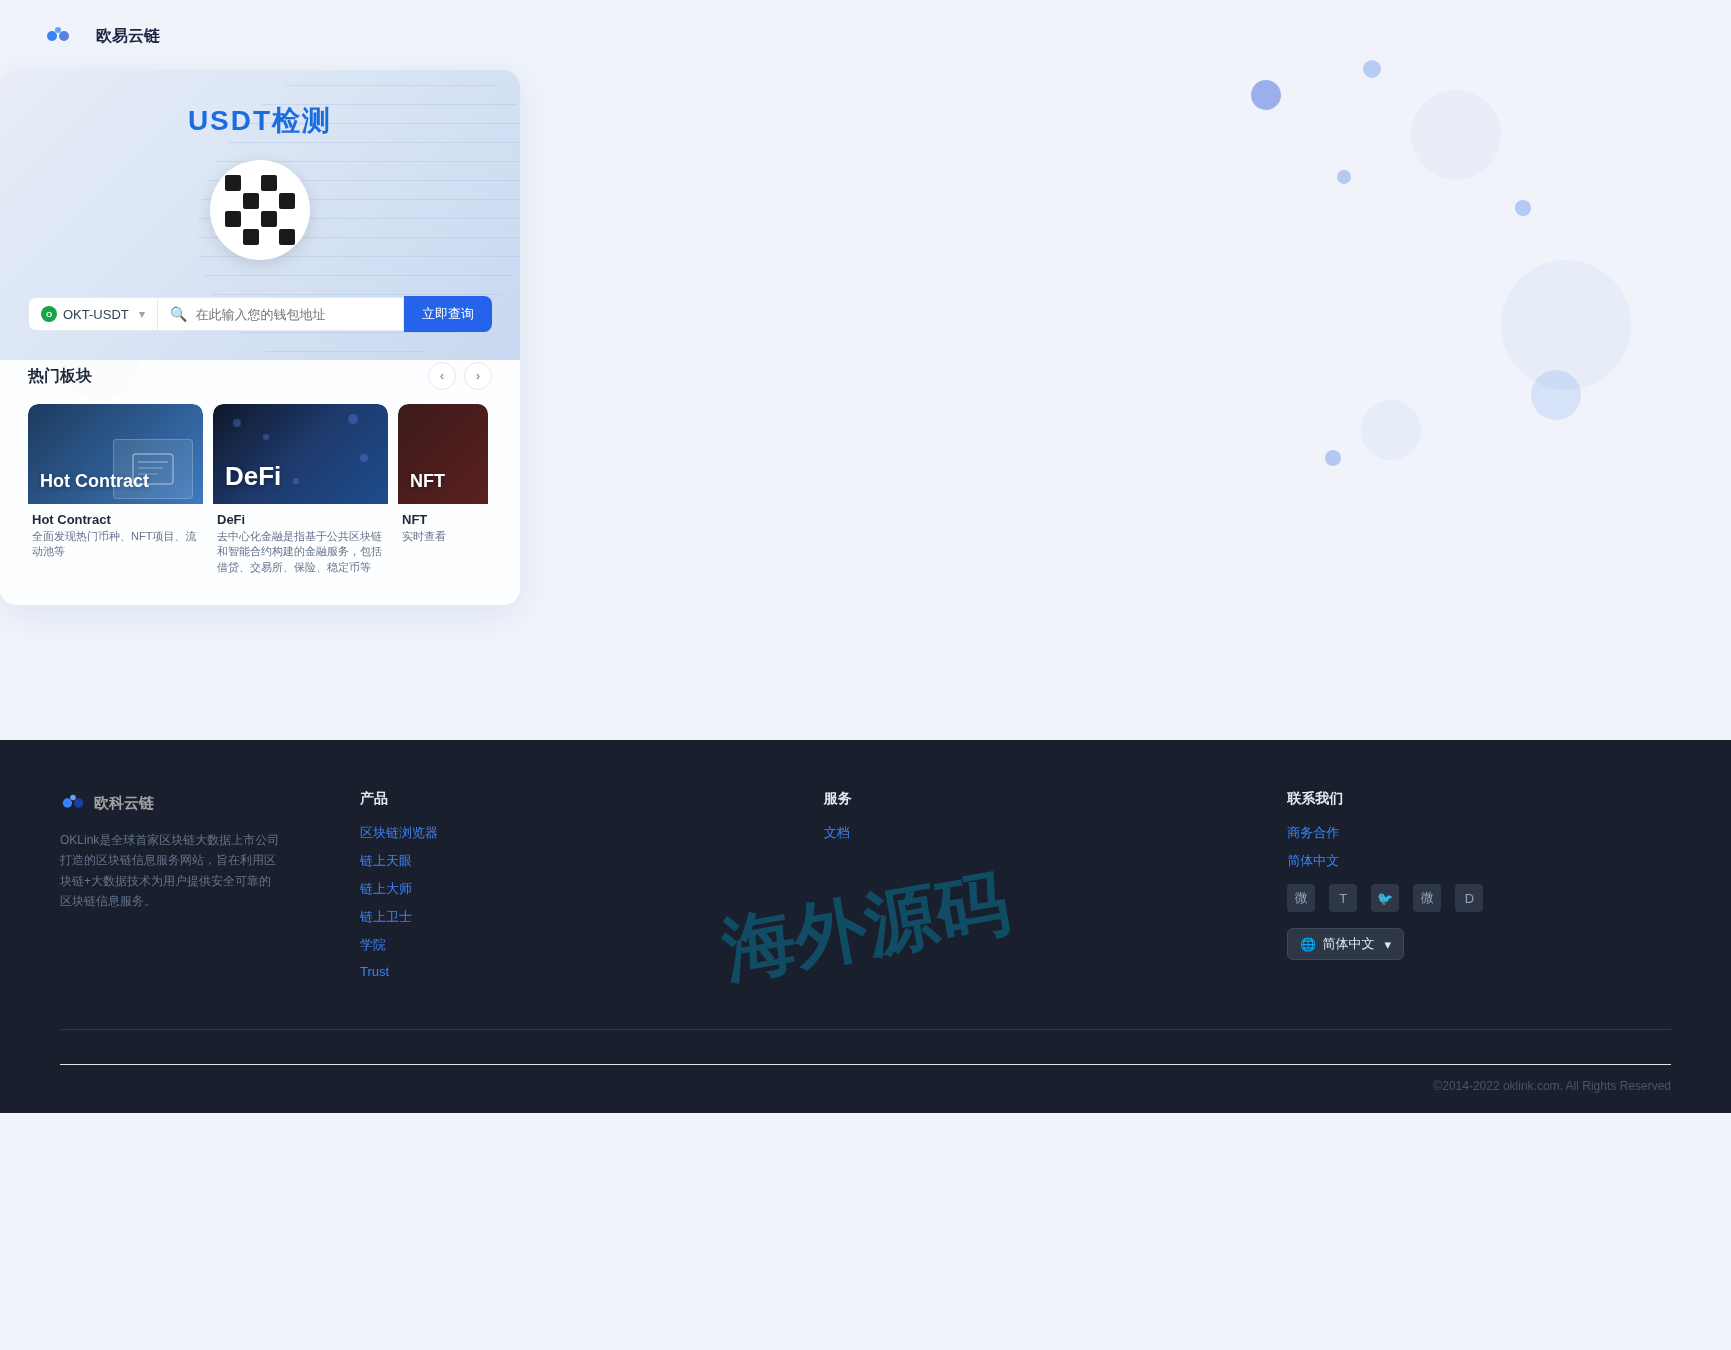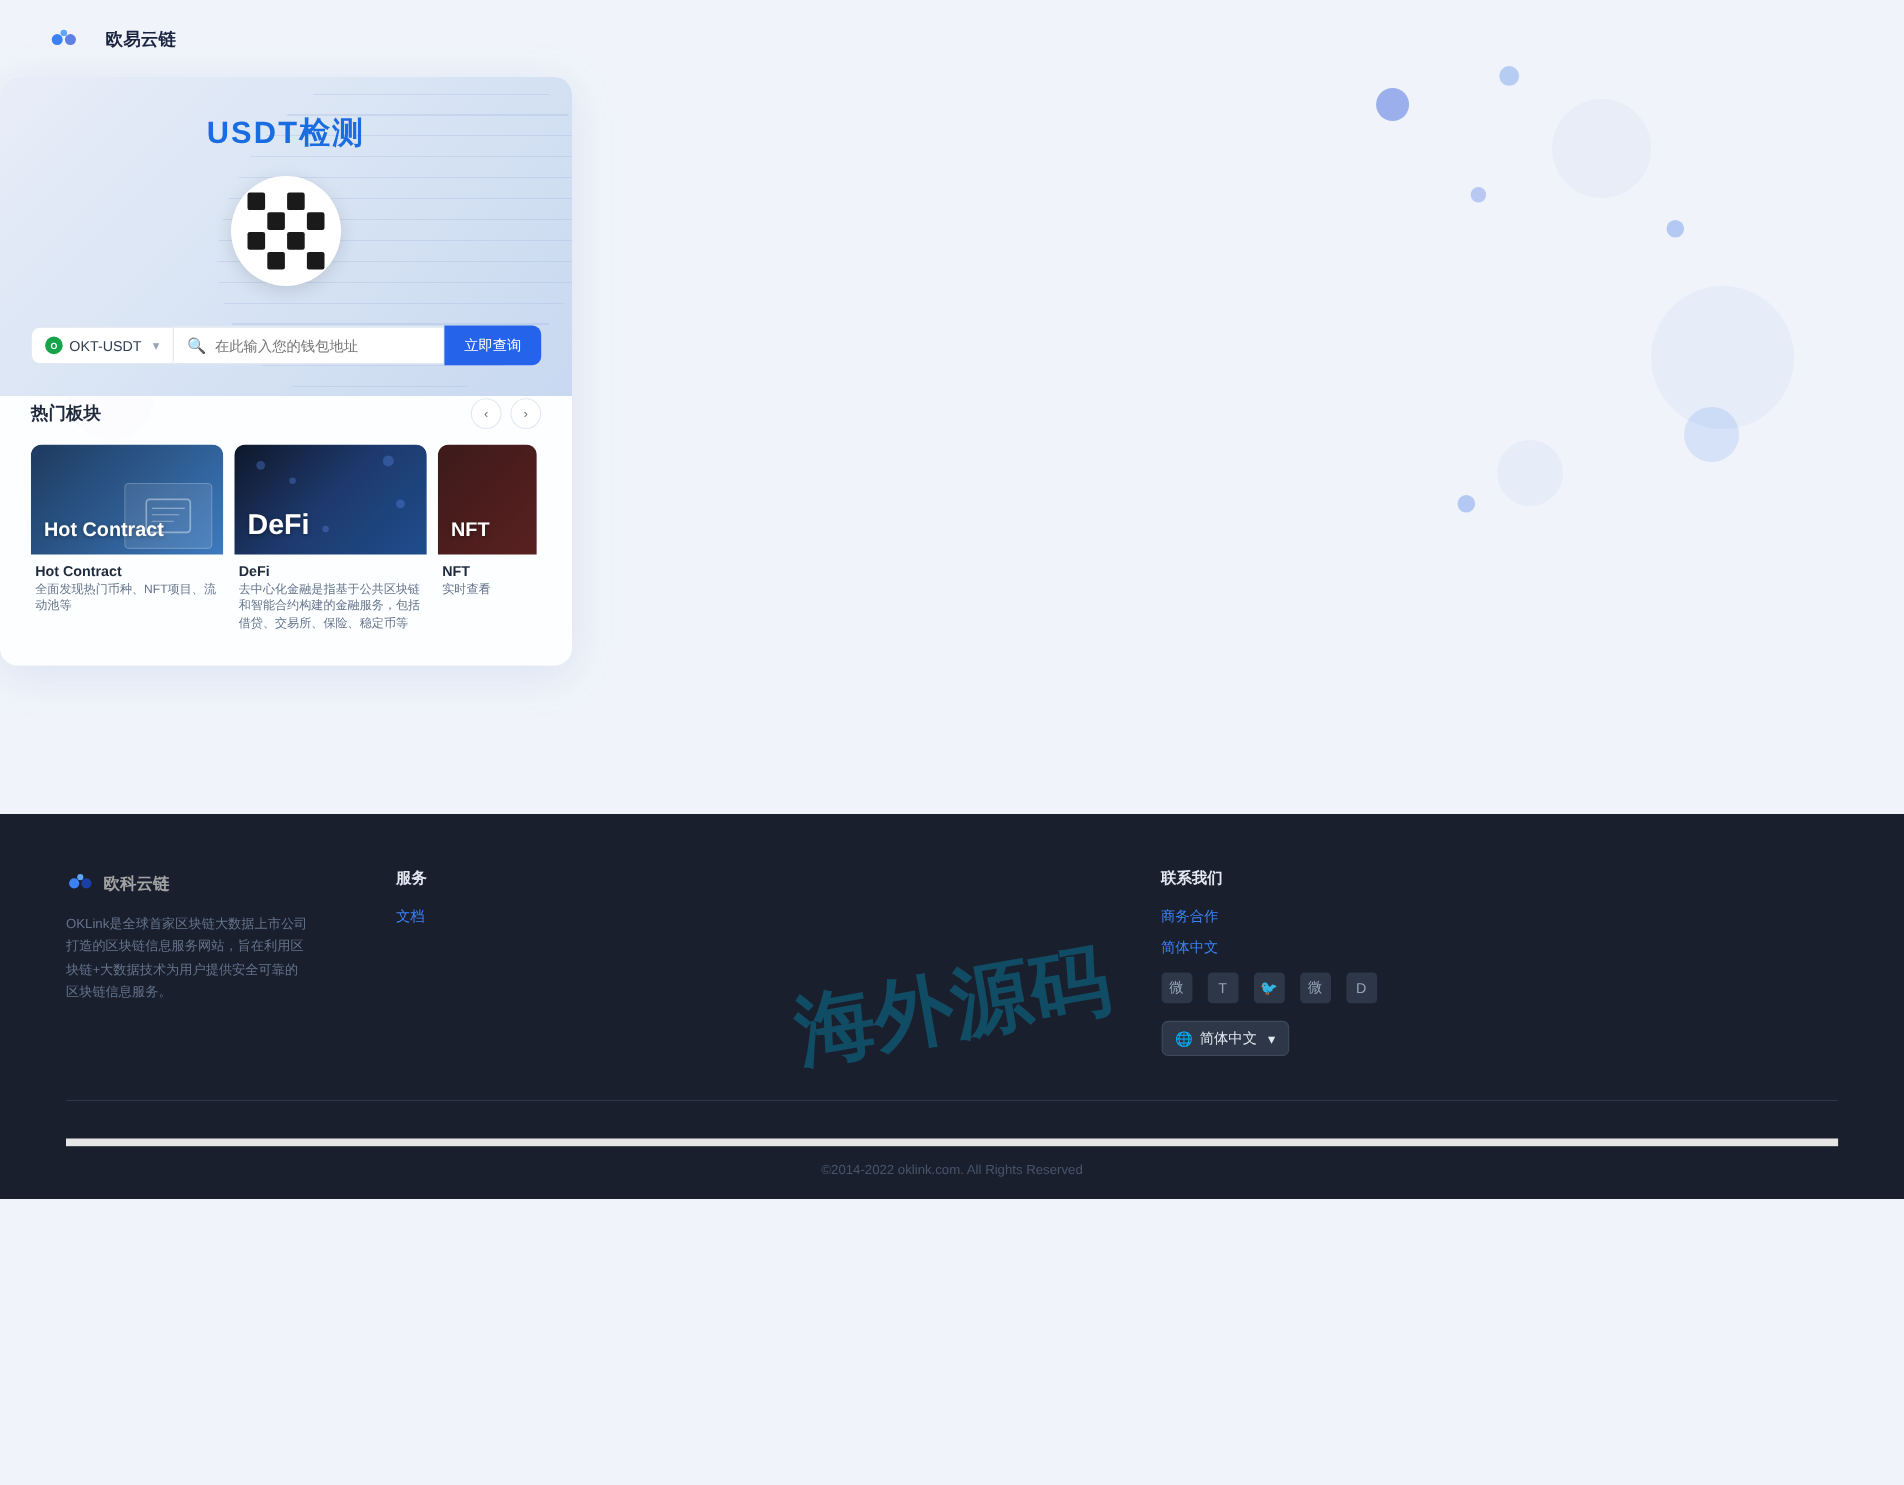--- a/index.html
+++ b/index.html
@@ -398,25 +398,25 @@
       color: #64748b;
       margin-bottom: 20px;
     }
     .footer-links-row span { color: #94a3b8; }
     .footer-links-row a {
       color: #3b82f6;
       text-decoration: none;
       cursor: pointer;
     }
     .footer-copyright {
-      text-align: center;
+      text-align: right;
       font-size: 12px;
       color: #475569;
       padding-top: 14px;
-      border-top: 7px solid #e5e5e5;
+      border-top: 1px solid #e5e5e5;
     }
 
     
     .watermark {
       position: absolute;
       top: 50%;
       left: 50%;
       transform: translate(-50%, -50%) rotate(-10deg);
       font-size: 72px;
       font-weight: 900;
@@ -585,20 +585,29 @@
         <svg width="26" height="26" viewBox="0 0 28 28" fill="none">
           <circle cx="8" cy="14" r="5" fill="#3b82f6"></circle>
           <circle cx="20" cy="14" r="5" fill="#1d4ed8" opacity="0.7"></circle>
           <circle cx="14" cy="8" r="3" fill="#60a5fa"></circle>
         </svg>
         <span class="footer-logo-text">欧科云链</span>
       </div>
       <p class="footer-desc">OKLink是全球首家区块链大数据上市公司打造的区块链信息服务网站，旨在利用区块链+大数据技术为用户提供安全可靠的区块链信息服务。</p>
     </div>
 
+    <div class="footer-col">
+      <div class="footer-col-title">产品</div>
+      <a class="footer-link">区块链浏览器</a>
+      <a class="footer-link">链上天眼</a>
+      <a class="footer-link">链上大师</a>
+      <a class="footer-link">链上卫士</a>
+      <a class="footer-link">学院</a>
+      <a class="footer-link">Trust</a>
+    </div>
 
 
     <div class="footer-col">
       <div class="footer-col-title">服务</div>
       <a class="footer-link">文档</a>
     </div>
 
     <div class="footer-col">
       <div class="footer-col-title">联系我们</div>
       <a class="footer-link">商务合作</a>

